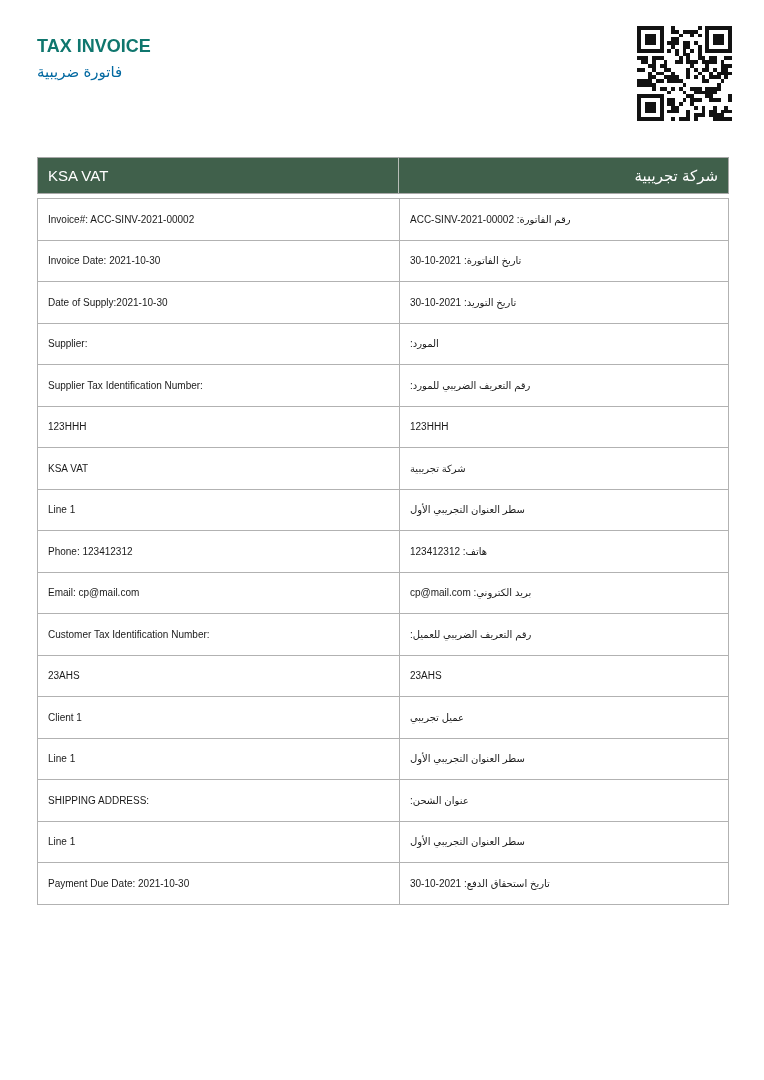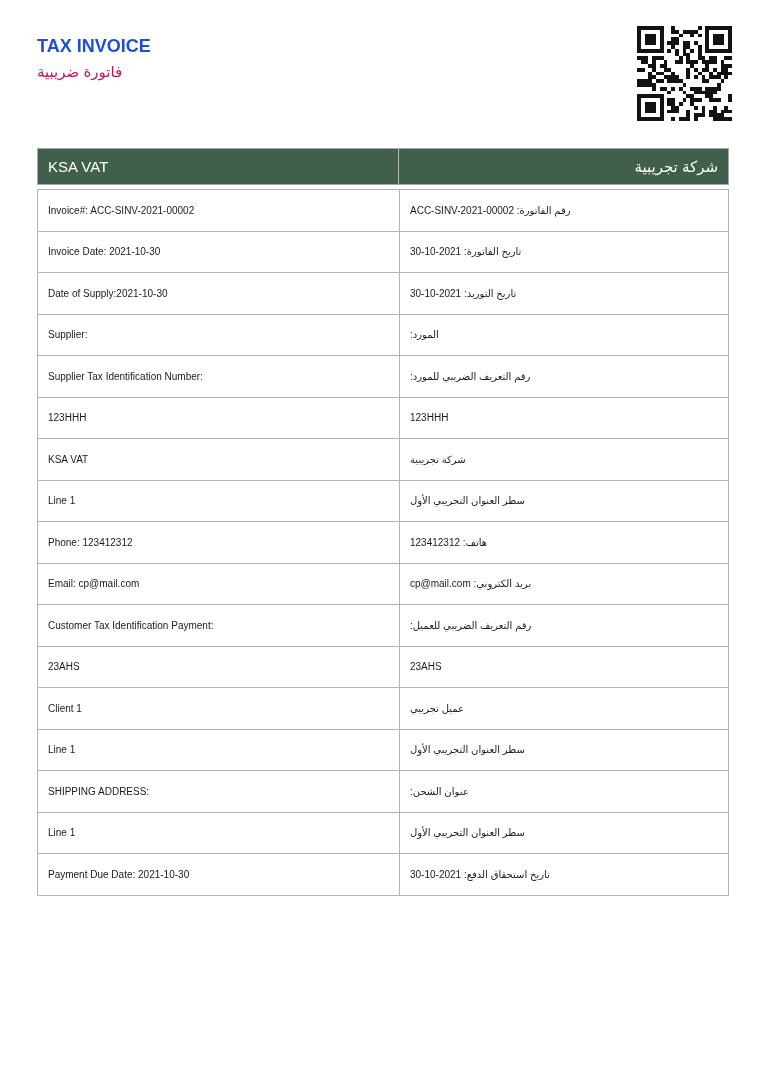--- a/index.html
+++ b/index.html
@@ -22,42 +22,42 @@
   }
   
   .brand {
     position: absolute;
     left: 37px;
     top: 37px;
   }
   .title {
     font-size: 18px;
     font-weight: bold;
-    color: #1d4ed8;
+    color: #0f766e;
     line-height: 1.1;
   }
   .subtitle {
     font-size: 15px;
     margin-top: 6px;
-    color: #be185d;
+    color: #0369a1;
   }
   .qr {
     position: absolute;
     left: 637px;
     top: 26px;
     width: 95px;
     height: 95px;
   }
   .qr svg { width: 100%; height: 100%; display: block; }
 
   
   .invoice-table {
     position: absolute;
     left: 37px;
-    top: 148px;
+    top: 157px;
     width: 692px;
   }
   .thead {
     display: grid;
     grid-template-columns: 361px 1fr;
     background: var(--header-bg, #40604B);
     color: var(--header-text, #ffffff);
     height: 37px;
     border: 1px solid #a8a8a8;
     box-sizing: border-box;
@@ -448,21 +448,21 @@
         </tr>
         <tr>
           <td class="en">Phone: 123412312</td>
           <td class="ar" dir="rtl"><span>هاتف:</span> <span dir="ltr">123412312</span></td>
         </tr>
         <tr>
           <td class="en">Email: cp@mail.com</td>
           <td class="ar" dir="rtl"><span>بريد الكتروني:</span> <span dir="ltr">cp@mail.com</span></td>
         </tr>
         <tr>
-          <td class="en">Customer Tax Identification Payment:</td>
+          <td class="en">Customer Tax Identification Number:</td>
           <td class="ar" dir="rtl"><span>رقم التعريف الضريبي للعميل:</span> <span dir="ltr"></span></td>
         </tr>
         <tr>
           <td class="en">23AHS</td>
           <td class="ar" dir="rtl"><span></span> <span dir="ltr">23AHS</span></td>
         </tr>
         <tr>
           <td class="en">Client 1</td>
           <td class="ar" dir="rtl"><span>عميل تجريبي</span> <span dir="ltr"></span></td>
         </tr>

